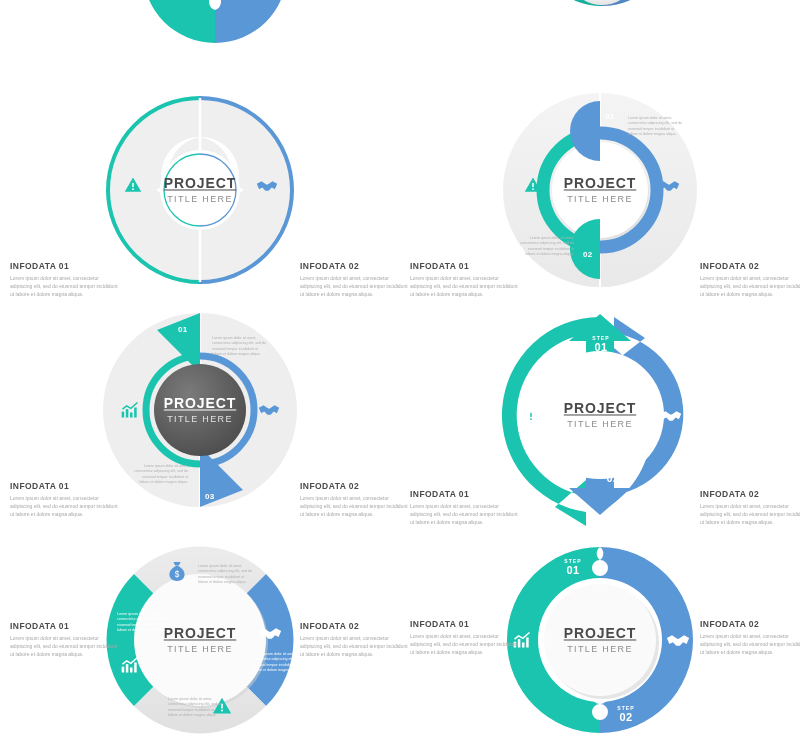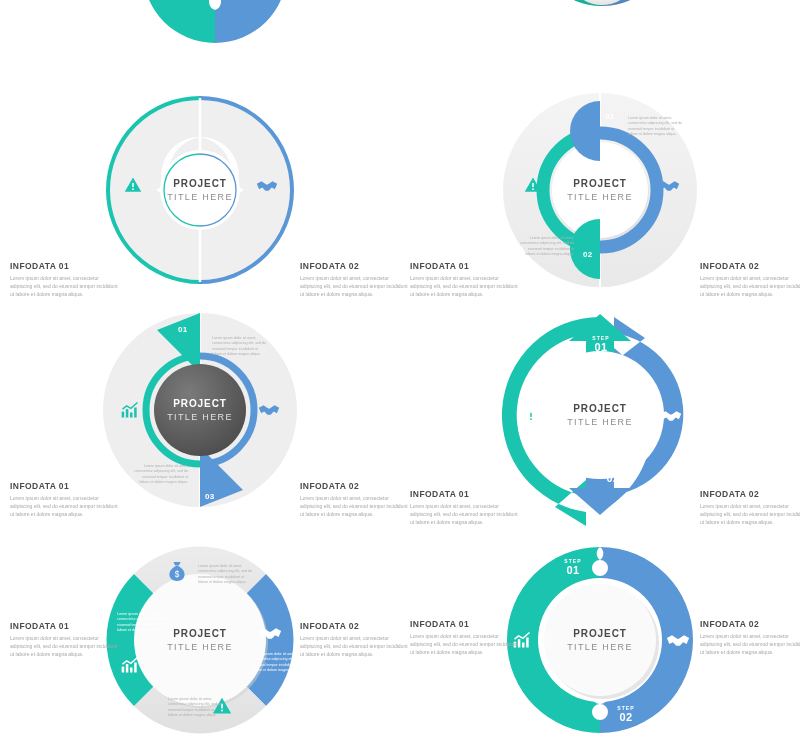--- a/index.html
+++ b/index.html
@@ -21,21 +21,21 @@
     font-size:5px;color:#a8a8a8;line-height:1.62;margin:0;
   }
   .info.left{text-align:left;}
   .info.right{text-align:left;}
 
   
   .ctitle{
     position:absolute;left:50%;top:50%;transform:translate(-50%,-50%);
     text-align:center;white-space:nowrap;pointer-events:none;
   }
-  .ctitle .t1{font-size:10px;font-weight:bold;color:#4a4a4a;letter-spacing:.9px;line-height:1.35;}
+  .ctitle .t1{font-size:14px;font-weight:bold;color:#4a4a4a;letter-spacing:.9px;line-height:1.35;text-decoration:underline;}
   .ctitle .t2{font-size:9px;color:#8d8d8d;letter-spacing:1.35px;line-height:1.35;}
   .ctitle.ondark .t1{color:#ffffff;}
   .ctitle.ondark .t2{color:#e2e2e2;}
 
   
   .micro{position:absolute;font-size:3.6px;line-height:1.55;color:#b0b0b0;width:56px;}
   .micro.w{color:#ffffff;opacity:.95;}
 
   .badge-num{font-size:8px;font-weight:bold;color:#fff;letter-spacing:.4px;}
   .step-lbl{font-size:5px;font-weight:bold;color:#ffffff;letter-spacing:1.1px;}

